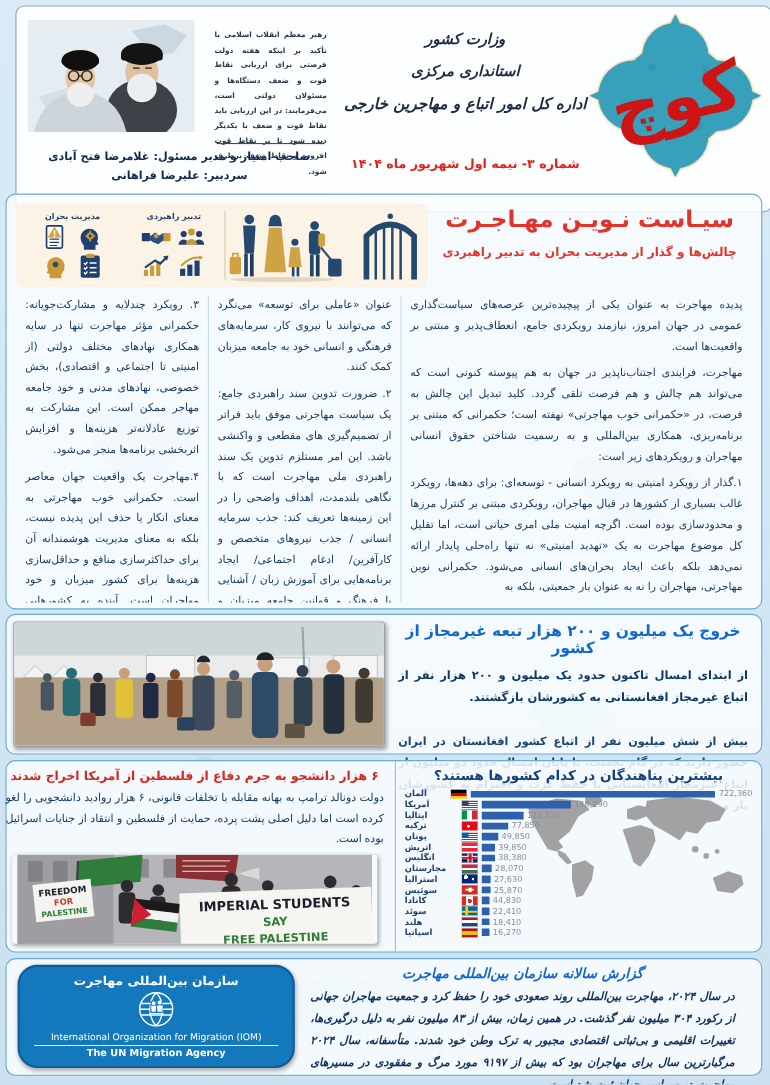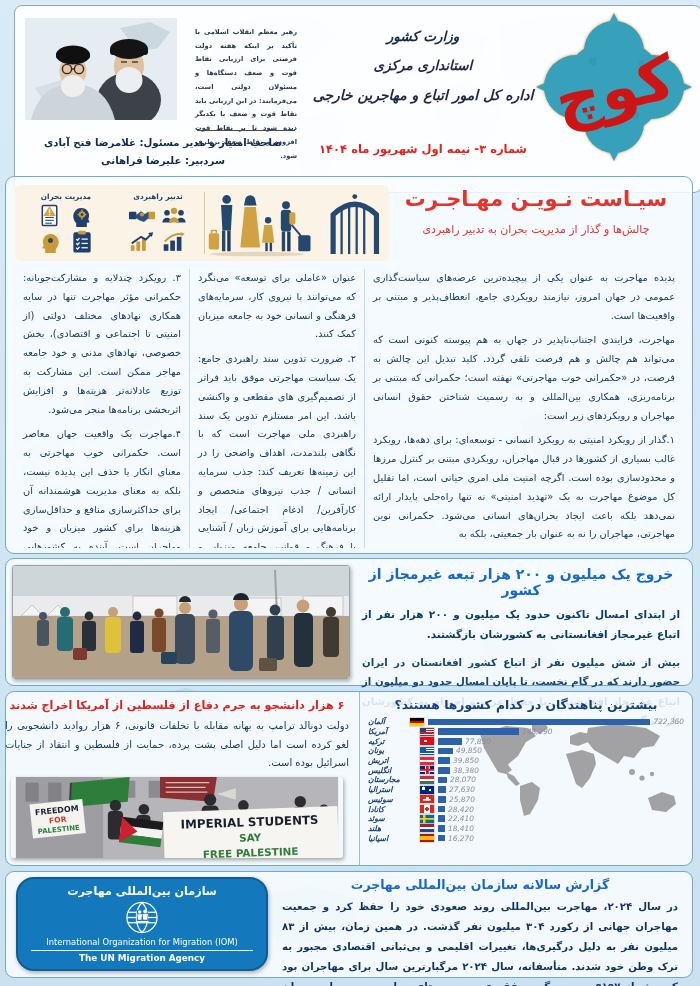--- a/index.html
+++ b/index.html
@@ -30,55 +30,55 @@
   .infographic{position:absolute;left:9px;top:8px;width:374px;height:76px;background:#fbf3e6;
                border-radius:6px;display:flex;align-items:center;padding:2px 5px;box-sizing:border-box;}
   .ig-group{width:92px;text-align:center;}
   .ig-group+.ig-group{border-right:1px solid #d8c9a8;}
   .ig-label{font-size:7.3px;font-weight:bold;color:#1d3f6a;margin-bottom:2px;direction:rtl;}
   .ig-icons{display:grid;grid-template-columns:28px 28px;gap:1px 4px;justify-content:center;}
   .ig-icons svg{display:block;margin:auto;}
   .family-art{flex:1;height:72px;}
   .art1-head{position:absolute;right:12px;top:10px;width:288px;text-align:center;direction:rtl;}
   .art1-title{font-size:21px;font-weight:bold;color:#e2342b;letter-spacing:.5px;}
-  .art1-sub{font-size:11px;font-weight:normal;color:#e2342b;margin-top:12px;}
+  .art1-sub{font-size:11px;font-weight:bold;color:#e2342b;margin-top:12px;}
   .cols{position:absolute;left:9px;right:9px;top:92px;bottom:5px;display:flex;direction:rtl;overflow:hidden;}
   .col{padding:0 8px;overflow:hidden;box-sizing:border-box;}
   .col p{margin:0 0 6px;font-size:9.8px;line-height:1.92;color:#173a63;text-align:justify;direction:rtl;}
   .col-r{width:318px;}
   .col-m,.col-l{flex:1;border-inline-start:1px solid #c5dcec;}
   
   #sec2{left:5px;top:558px;width:688px;height:128px;}
   .sec2-inner{display:flex;direction:rtl;height:100%;}
   .sec2-text{flex:1;padding:6px 12px 2px 6px;}
   .sec2-head{text-align:center;font-size:14px;font-weight:bold;color:#1468cd;margin:1px 0 7px;direction:rtl;}
-  .sec2-lead{font-size:10.5px;font-weight:bold;color:#0e3a68;line-height:1.9;text-align:justify;direction:rtl;margin-bottom:8px;}
+  .sec2-lead{font-size:10.5px;font-weight:bold;color:#0e3a68;line-height:1.9;text-align:justify;direction:rtl;margin-bottom:20px;}
   .sec2-body{font-size:10.2px;font-weight:bold;color:#1b4470;line-height:1.9;text-align:justify;direction:rtl;}
   .sec2-photo{width:336px;height:112px;margin:6px;border:1px solid #98a2ab;border-radius:3px;
               overflow:hidden;box-shadow:1px 2px 4px rgba(0,0,0,.35);flex:none;}
   
   #sec3{left:5px;top:691px;width:688px;height:175px;}
   .sec3-inner{display:flex;direction:rtl;height:100%;}
   .sec3-chart{width:332px;padding:5px 8px 2px;position:relative;box-sizing:border-box;}
   .chart-title{font-size:12.3px;font-weight:bold;color:#16407c;text-align:center;direction:rtl;margin:1px 6px 5px;}
-  .chart-rows{position:relative;direction:ltr;font-style:italic;}
+  .chart-rows{position:relative;direction:ltr;}
   .crow{display:flex;align-items:center;height:9.7px;position:relative;z-index:1;}
   .clab{width:50px;font-size:7.7px;font-weight:bold;color:#1b3e74;text-align:left;direction:rtl;white-space:nowrap;overflow:hidden;}
   .flag{width:14px;height:8px;margin:0 4px 0 2px;flex:none;box-shadow:0 0 0 .5px rgba(0,0,0,.25);}
   .cbar{height:6.6px;background:#2e61ab;flex:none;border-radius:.5px;}
   .cval{font-size:7.4px;color:#878e9b;margin-left:3px;white-space:nowrap;}
   .chart-map{position:absolute;right:4px;top:26px;width:224px;height:120px;z-index:0;}
   .sec3-left{flex:1;padding:5px 10px;border-inline-start:1px solid #9bbdd8;display:flex;flex-direction:column;}
   .sec3-head{font-size:11.2px;font-weight:bold;color:#d8251d;text-align:center;direction:rtl;margin:2px 0 5px;}
-  .sec3-body{font-size:10px;color:#163a63;line-height:1.85;text-align:justify;direction:rtl;}
+  .sec3-body{font-size:10px;color:#163a63;line-height:1.85;text-align:justify;direction:rtl;font-family:Liberation Serif, serif;}
   .sec3-photo{margin:4px 6px 2px;height:84px;border-radius:3px;overflow:hidden;box-shadow:1px 2px 4px rgba(0,0,0,.35);}
   
   #sec4{left:5px;top:871px;width:688px;height:107px;}
   .sec4-inner{display:flex;direction:rtl;height:100%;}
-  .sec4-text{flex:1;padding:5px 14px 2px 8px;}
+  .sec4-text{flex:1;padding:5px 24px 2px 8px;font-style:italic;}
   .sec4-head{font-size:12.5px;font-weight:bold;color:#1766c9;text-align:center;direction:rtl;margin:0 0 5px;}
   .sec4-body{font-size:10.2px;font-weight:bold;color:#10325e;line-height:1.95;text-align:justify;direction:rtl;}
   .iom-box{width:252px;margin:5px 6px 6px 10px;background:#1478bd;border:2px solid #0f5c96;border-radius:18px;
            color:#fff;text-align:center;padding:6px 8px;box-sizing:border-box;display:flex;flex-direction:column;
            align-items:center;justify-content:space-between;flex:none;box-shadow:1px 2px 4px rgba(0,0,0,.3);}
   .iom-title{font-size:11.2px;font-weight:bold;direction:rtl;}
   .iom-globe{width:42px;height:42px;margin:1px 0;}
   .iom-en1{font-size:8.4px;padding-bottom:3px;border-bottom:1.2px solid rgba(255,255,255,.9);margin-bottom:2px;width:96%;}
   .iom-en2{font-size:8.8px;font-weight:bold;}
   
@@ -440,20 +440,26 @@
               <span class="cbar" style="width: 222px;"></span>
               <span class="cval">722,360</span>
             </div>
             <div class="crow">
               <span class="clab">آمریکا</span>
               <span class="flag f-us"></span>
               <span class="cbar" style="width: 81px;"></span>
               <span class="cval">148,290</span>
             </div>
             <div class="crow">
+              <span class="clab">ایتالیا</span>
+              <span class="flag f-it"></span>
+              <span class="cbar" style="width: 38px;"></span>
+              <span class="cval">122,120</span>
+            </div>
+            <div class="crow">
               <span class="clab">ترکیه</span>
               <span class="flag f-tr"></span>
               <span class="cbar" style="width: 24px;"></span>
               <span class="cval">77,850</span>
             </div>
             <div class="crow">
               <span class="clab">یونان</span>
               <span class="flag f-gr"></span>
               <span class="cbar" style="width: 15px;"></span>
               <span class="cval">49,850</span>
@@ -485,21 +491,21 @@
             <div class="crow">
               <span class="clab">سوئیس</span>
               <span class="flag f-ch"></span>
               <span class="cbar" style="width: 8px;"></span>
               <span class="cval">25,870</span>
             </div>
             <div class="crow">
               <span class="clab">کانادا</span>
               <span class="flag f-ca"></span>
               <span class="cbar" style="width: 7px;"></span>
-              <span class="cval">28,420</span>
+              <span class="cval">44,830</span>
             </div>
             <div class="crow">
               <span class="clab">سوئد</span>
               <span class="flag f-se"></span>
               <span class="cbar" style="width: 7px;"></span>
               <span class="cval">22,410</span>
             </div>
             <div class="crow">
               <span class="clab">هلند</span>
               <span class="flag f-nl"></span>

